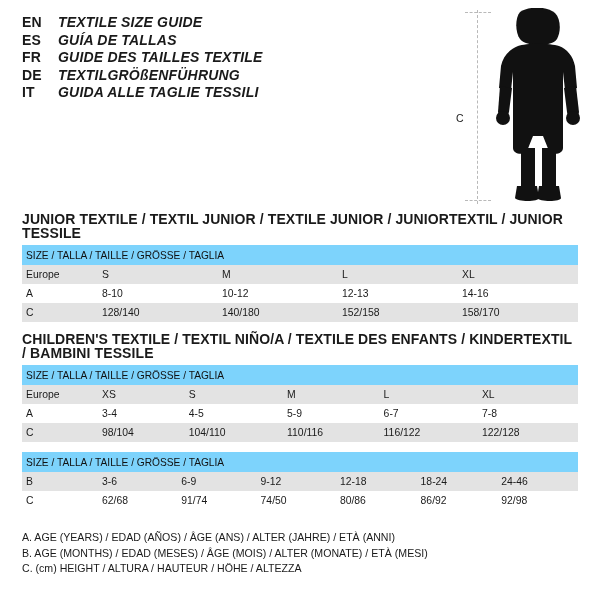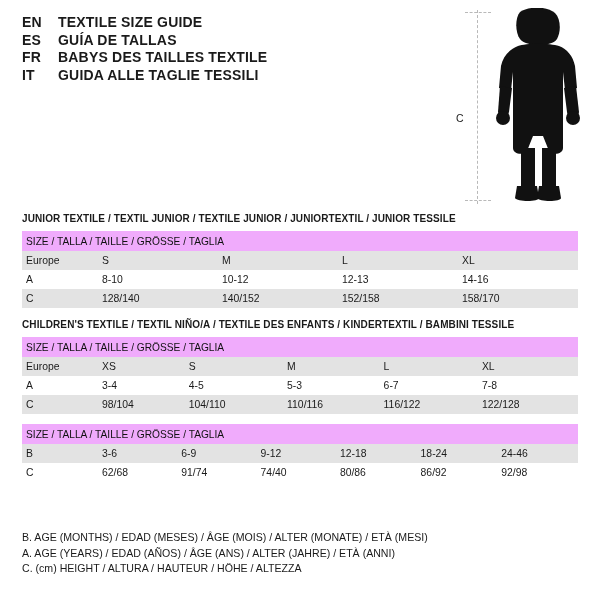--- a/index.html
+++ b/index.html
@@ -30,20 +30,21 @@
     line-height: 17.5px;
     font-weight: bold;
     letter-spacing: 0.2px;
   }
   .lang-code {
     width: 36px;
     flex: 0 0 36px;
   }
   .lang-title {
     flex: 1 1 auto;
+    font-style: italic;
   }
 
   
   .figure-area {
     position: absolute;
     left: 455px;
     top: 8px;
     width: 140px;
     height: 200px;
   }
@@ -88,38 +89,38 @@
   .sections {
     position: absolute;
     left: 22px;
     top: 212px;
     width: 556px;
   }
   .section {
     margin-bottom: 10px;
   }
   .sec-title {
-    font-size: 10px;
+    font-size: 14px;
     font-weight: bold;
     line-height: 14px;
     padding: 0 0 5px 0;
     letter-spacing: 0.1px;
   }
   table.size {
     width: 100%;
     border-collapse: collapse;
     font-size: 10.4px;
   }
   table.size td {
     padding: 3px 2px 3px 4px;
     vertical-align: middle;
     line-height: 13px;
   }
   tr.head-row td {
-    background: #f0abfc;
+    background: #7dd3fc;
     color: #111;
     font-size: 10.2px;
     padding: 3.5px 2px 3.5px 4px;
     margin-top: 48px;
   }
   tr.shaded td {
     background: #e3e3e3;
   }
   tr.plain td {
     background: #ffffff;
@@ -149,21 +150,25 @@
   <div class="lang-row">
     <div class="lang-code">EN</div>
     <div class="lang-title">TEXTILE SIZE GUIDE</div>
   </div>
   <div class="lang-row">
     <div class="lang-code">ES</div>
     <div class="lang-title">GUÍA DE TALLAS</div>
   </div>
   <div class="lang-row">
     <div class="lang-code">FR</div>
-    <div class="lang-title">BABYS DES TAILLES TEXTILE</div>
+    <div class="lang-title">GUIDE DES TAILLES TEXTILE</div>
+  </div>
+  <div class="lang-row">
+    <div class="lang-code">DE</div>
+    <div class="lang-title">TEXTILGRÖßENFÜHRUNG</div>
   </div>
   <div class="lang-row">
     <div class="lang-code">IT</div>
     <div class="lang-title">GUIDA ALLE TAGLIE TESSILI</div>
   </div>
 </div>
 
 <div class="figure-area">
   <div class="dash-h-top"></div>
   <div class="dash-v"></div>
@@ -217,21 +222,21 @@
       <tr class="plain">
         <td class="c-first">A</td>
         <td>8-10</td>
         <td>10-12</td>
         <td>12-13</td>
         <td>14-16</td>
       </tr>
       <tr class="shaded">
         <td class="c-first">C</td>
         <td>128/140</td>
-        <td>140/152</td>
+        <td>140/180</td>
         <td>152/158</td>
         <td>158/170</td>
       </tr>
     </tbody>
       </table>
   </div>
 
   <div class="section">
     <div class="sec-title">CHILDREN'S TEXTILE / TEXTIL NIÑO/A / TEXTILE DES ENFANTS / KINDERTEXTIL / BAMBINI TESSILE</div>
     <table class="size">
@@ -244,21 +249,21 @@
         <td>XS</td>
         <td>S</td>
         <td>M</td>
         <td>L</td>
         <td>XL</td>
       </tr>
       <tr class="plain">
         <td class="c-first">A</td>
         <td>3-4</td>
         <td>4-5</td>
-        <td>5-3</td>
+        <td>5-9</td>
         <td>6-7</td>
         <td>7-8</td>
       </tr>
       <tr class="shaded">
         <td class="c-first">C</td>
         <td>98/104</td>
         <td>104/110</td>
         <td>110/116</td>
         <td>116/122</td>
         <td>122/128</td>
@@ -279,28 +284,28 @@
         <td>6-9</td>
         <td>9-12</td>
         <td>12-18</td>
         <td>18-24</td>
         <td>24-46</td>
       </tr>
       <tr class="plain">
         <td class="c-first">C</td>
         <td>62/68</td>
         <td>91/74</td>
-        <td>74/40</td>
+        <td>74/50</td>
         <td>80/86</td>
         <td>86/92</td>
         <td>92/98</td>
       </tr>
     </tbody>
       </table>
   </div>
 
 </div>
 
 <div class="footnotes">
+  <div>A. AGE (YEARS) / EDAD (AÑOS) / ÂGE (ANS) / ALTER (JAHRE) / ETÀ (ANNI)</div>
   <div>B. AGE (MONTHS) / EDAD (MESES) / ÂGE (MOIS) / ALTER (MONATE) / ETÀ (MESI)</div>
-  <div>A. AGE (YEARS) / EDAD (AÑOS) / ÂGE (ANS) / ALTER (JAHRE) / ETÀ (ANNI)</div>
   <div>C. (cm) HEIGHT / ALTURA / HAUTEUR / HÖHE / ALTEZZA</div>
 </div>
 
 </body></html>

